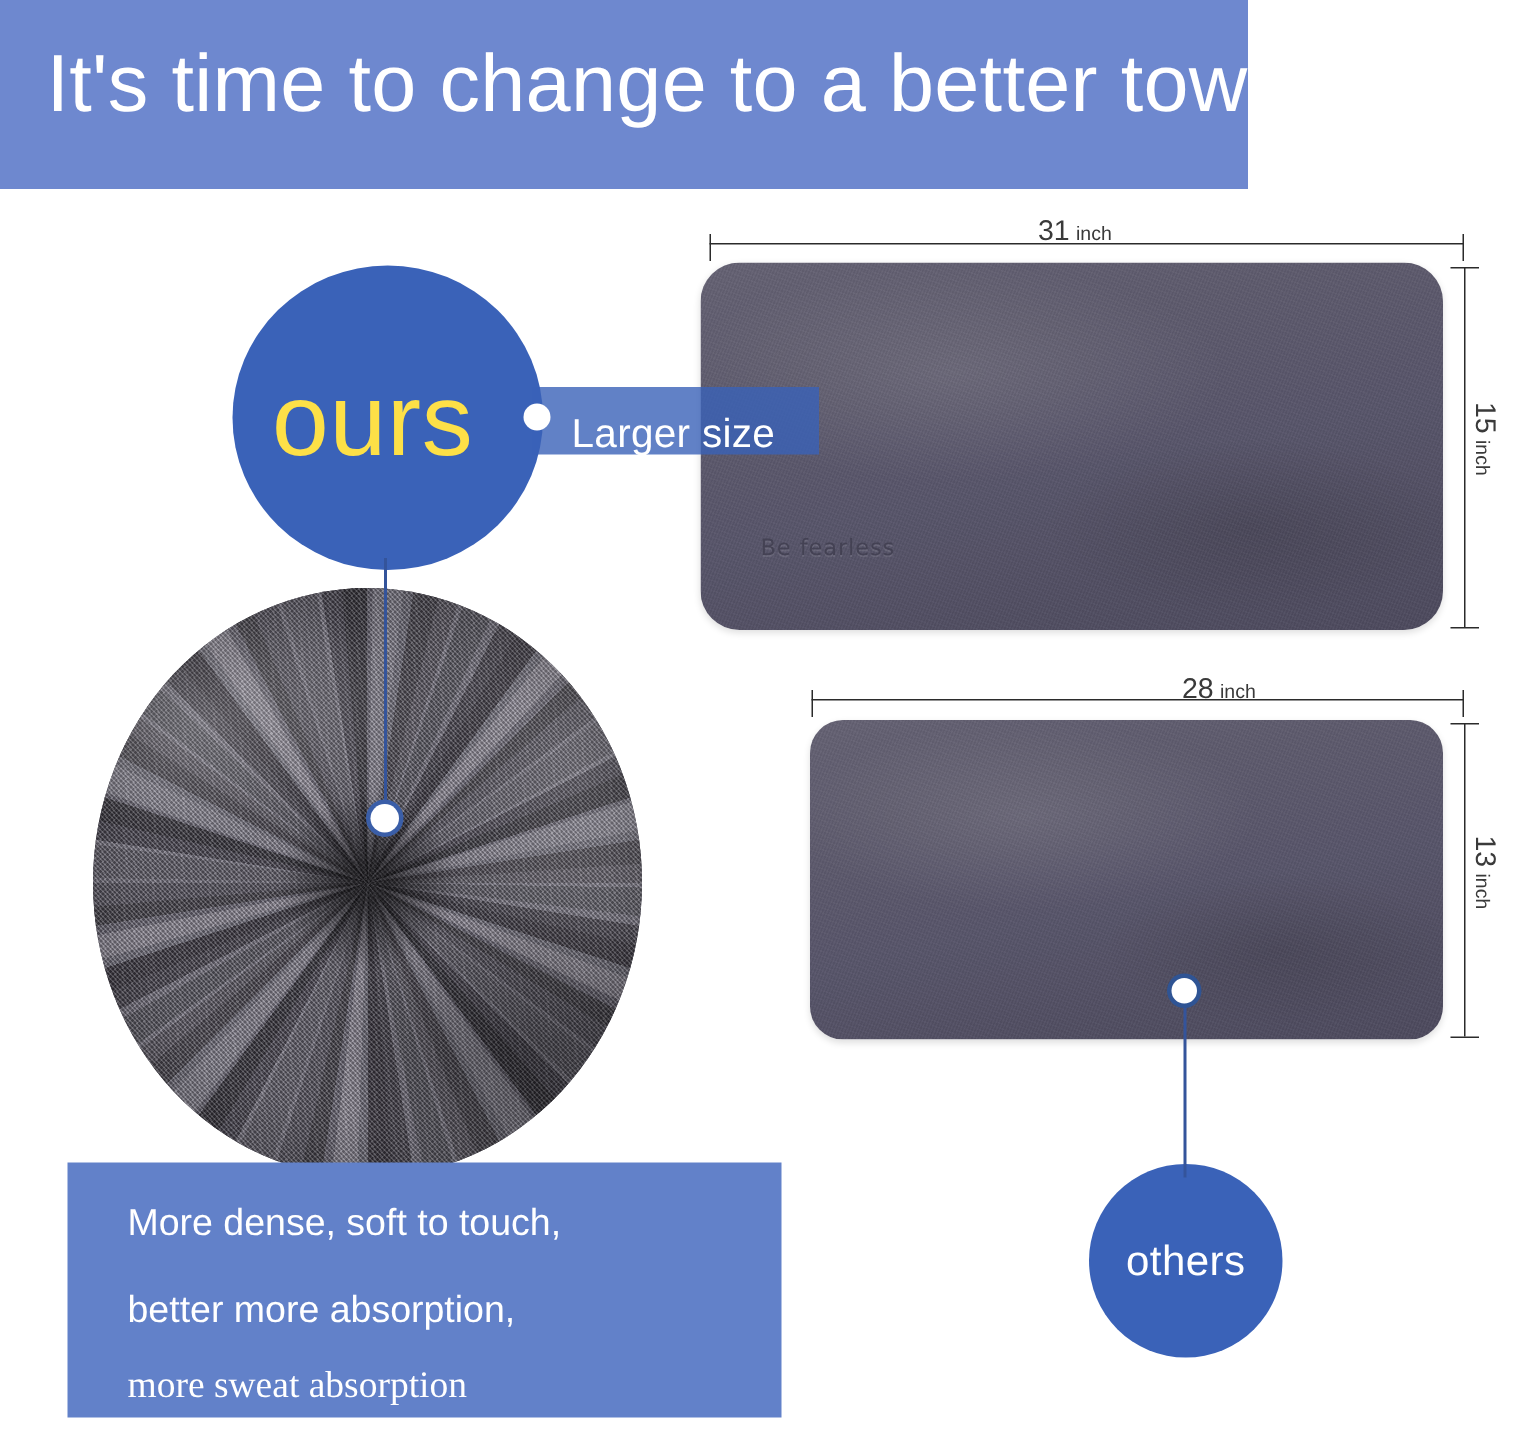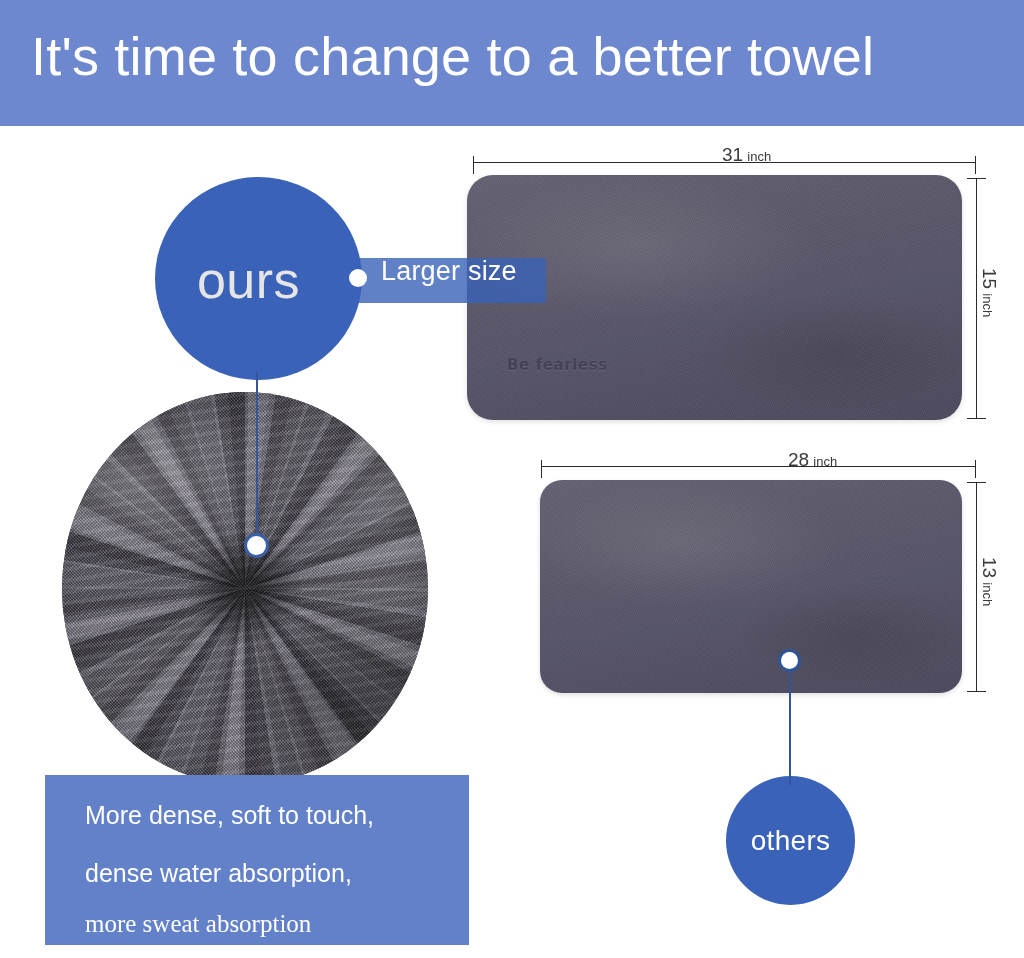--- a/index.html
+++ b/index.html
@@ -9,21 +9,21 @@
   }
   #stage{
     position:relative;
     width:1024px;height:958px;
     background:#ffffff;
     overflow:hidden;
   }
 
   
   .banner{
-    position:absolute;left:0;top:0;width:1024px;height:126px;
+    position:absolute;left:0;top:0;width:832px;height:126px;
     background:#6e88cf;
   }
   .banner-title{
     position:absolute;left:31px;top:23px;
     font-size:54px;line-height:66px;
     color:#ffffff;white-space:nowrap;
     font-weight:400;letter-spacing:.2px;
   }
 
   
@@ -117,21 +117,21 @@
 
   
   .badge-circle{
     position:absolute;border-radius:50%;
     background:#3a62b8;
     display:flex;align-items:center;justify-content:center;
   }
   .badge-circle-ours{left:155px;top:177px;width:207px;height:203px;}
   .badge-circle-others{left:726px;top:776px;width:129px;height:129px;}
   .badge-text-ours{
-    color:#e5e5e5;font-size:52px;line-height:1;letter-spacing:.5px;
+    color:#fde047;font-size:68px;line-height:1;letter-spacing:.5px;
     position:relative;left:-10px;top:1px;
   }
   .badge-text-others{
     color:#fff;font-size:28px;line-height:1;letter-spacing:.3px;
   }
 
   .dot{
     position:absolute;border-radius:50%;background:#ffffff;
     z-index:6;
   }
@@ -147,31 +147,31 @@
 
   .connector{
     position:absolute;background:#34549b;width:2px;z-index:4;
   }
   .connector-ours{left:256px;top:372px;height:172px;}
   .connector-others{left:789px;top:661px;height:124px;}
 
   .tag-bar{
     position:absolute;left:355px;top:258px;width:191px;height:45px;
     background:rgba(58,98,184,.80);
-    display:flex;align-items:flex-start;
+    display:flex;align-items:flex-end;
     z-index:5;
   }
   .tag-bar-text{
     color:#fff;font-size:27px;line-height:1;
     margin-left:26px;letter-spacing:.2px;white-space:nowrap;
   }
 
   
   .feature-panel{
-    position:absolute;left:45px;top:775px;width:424px;height:170px;
+    position:absolute;left:45px;top:775px;width:476px;height:170px;
     background:#6281c9;
     padding:0;
   }
   .feature-line{
     position:absolute;left:40px;
     color:#fff;font-size:25px;line-height:1;white-space:nowrap;
   }
   .feature-line.l0{top:28px;}
   .feature-line.l1{top:86px;}
   .feature-line.l2{top:136px;font-family:Liberation Serif, serif;}
@@ -181,35 +181,35 @@
 
 <div id="stage">
 
   <div class="banner">
     <div class="banner-title">It's time to change to a better towel</div>
   </div>
 
   <div class="dim-line-h" style="left:473px;top:162px;width:503px;"></div>
   <div class="dim-tick-v" style="left:473px;top:156px;height:18px;"></div>
   <div class="dim-tick-v" style="left:975px;top:156px;height:18px;"></div>
-  <div class="dim-label" style="left:692px;top:144px;margin-left:30px;">
+  <div class="dim-label" style="left:692px;top:144px;">
     <span class="num">31</span>
     <span class="unit">inch</span>
   </div>
 
   <div class="dim-line-v" style="left:976px;top:178px;height:240px;"></div>
   <div class="dim-tick-h" style="left:967px;top:178px;width:19px;"></div>
   <div class="dim-tick-h" style="left:967px;top:418px;width:19px;"></div>
   <div class="dim-label dim-label-v" style="left:1000px;top:268px;">
     <span class="num">15</span>
     <span class="unit">inch</span>
   </div>
 
   <div class="towel towel-top">
-    <div class="towel-logo" style="left:40px;top:181px;font-weight:bold;">Be fearless</div>
+    <div class="towel-logo" style="left:40px;top:181px;">Be fearless</div>
   </div>
 
   <div class="dim-line-h" style="left:541px;top:466px;width:435px;"></div>
   <div class="dim-tick-v" style="left:541px;top:460px;height:18px;"></div>
   <div class="dim-tick-v" style="left:975px;top:460px;height:18px;"></div>
   <div class="dim-label" style="left:744px;top:449px;margin-left:44px;">
     <span class="num">28</span>
     <span class="unit">inch</span>
   </div>
 
@@ -243,17 +243,17 @@
   </div>
 
   <div class="connector connector-others"></div>
   <div class="dot dot-others"></div>
   <div class="badge-circle badge-circle-others">
     <span class="badge-text-others">others</span>
   </div>
 
   <div class="feature-panel">
     <div class="feature-line l0">More dense, soft to touch,</div>
-    <div class="feature-line l1">dense water absorption,</div>
+    <div class="feature-line l1">better more absorption,</div>
     <div class="feature-line l2">more sweat absorption</div>
   </div>
 
 </div>
 
 </body></html>

